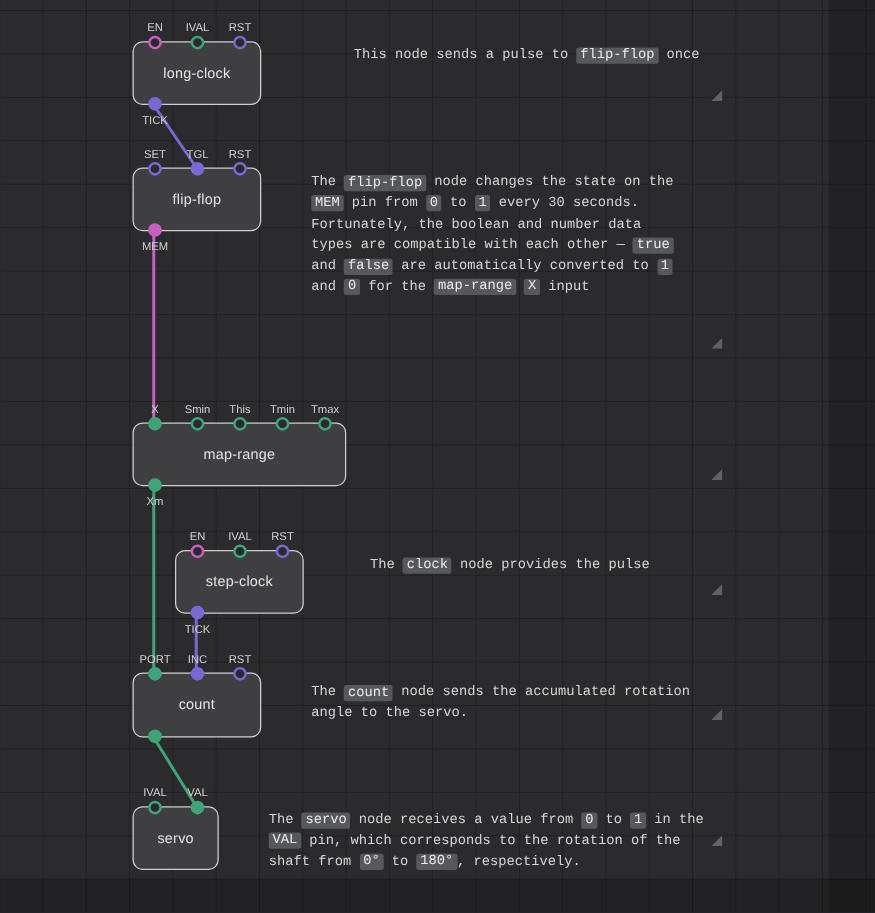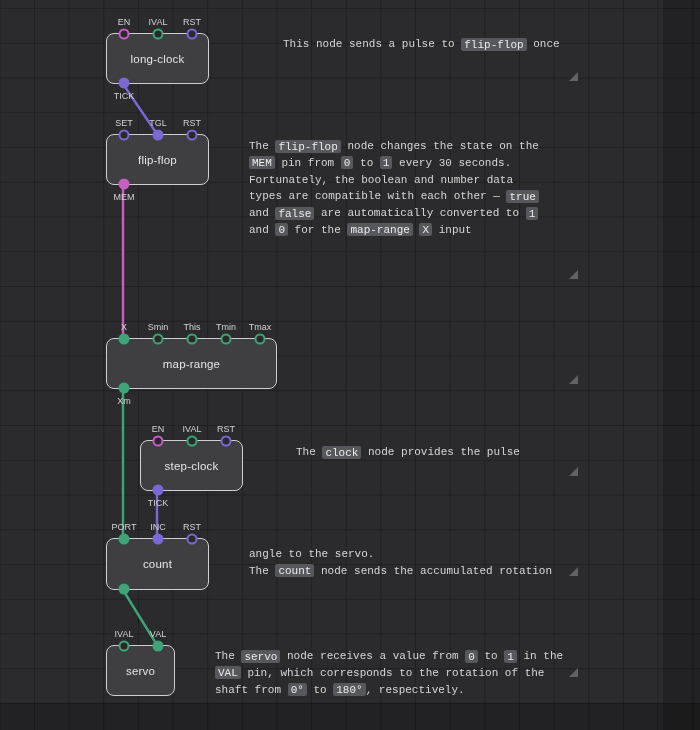--- a/index.html
+++ b/index.html
@@ -200,21 +200,21 @@
     </div>
     <div class="pin top t-num conn" style="left:51px">
       <span class="pin-label">VAL</span>
         <span class="dot"></span>
     </div>
   </div>
 
   <div class="comment" style="left:283px;top:36px"><div class="cline"><span>This node sends a pulse to </span><span class="code">flip-flop</span><span> once</span></div></div>
   <div class="comment" style="left:249px;top:138px"><div class="cline"><span>The </span><span class="code">flip-flop</span><span> node changes the state on the</span></div><div class="cline"><span class="code">MEM</span><span> pin from </span><span class="code">0</span><span> to </span><span class="code">1</span><span> every 30 seconds.</span></div><div class="cline"><span>Fortunately, the boolean and number data</span></div><div class="cline"><span>types are compatible with each other — </span><span class="code">true</span></div><div class="cline"><span>and </span><span class="code">false</span><span> are automatically converted to </span><span class="code">1</span></div><div class="cline"><span>and </span><span class="code">0</span><span> for the </span><span class="code">map-range</span><span> </span><span class="code">X</span><span> input</span></div></div>
   <div class="comment" style="left:296px;top:444px"><div class="cline"><span>The </span><span class="code">clock</span><span> node provides the pulse</span></div></div>
-  <div class="comment" style="left:249px;top:546px"><div class="cline"><span>angle to the servo.</span></div><div class="cline"><span>The </span><span class="code">count</span><span> node sends the accumulated rotation</span></div></div>
+  <div class="comment" style="left:249px;top:546px"><div class="cline"><span>The </span><span class="code">count</span><span> node sends the accumulated rotation</span></div><div class="cline"><span>angle to the servo.</span></div></div>
   <div class="comment" style="left:215px;top:648px"><div class="cline"><span>The </span><span class="code">servo</span><span> node receives a value from </span><span class="code">0</span><span> to </span><span class="code">1</span><span> in the</span></div><div class="cline"><span class="code">VAL</span><span> pin, which corresponds to the rotation of the</span></div><div class="cline"><span>shaft from </span><span class="code">0°</span><span> to </span><span class="code">180°</span><span>, respectively.</span></div></div>
 
   <div class="rhandle" style="left:569px;top:72px"></div>
   <div class="rhandle" style="left:569px;top:270px"></div>
   <div class="rhandle" style="left:569px;top:375px"></div>
   <div class="rhandle" style="left:569px;top:467px"></div>
   <div class="rhandle" style="left:569px;top:567px"></div>
   <div class="rhandle" style="left:569px;top:668px"></div>
 
 </div>

